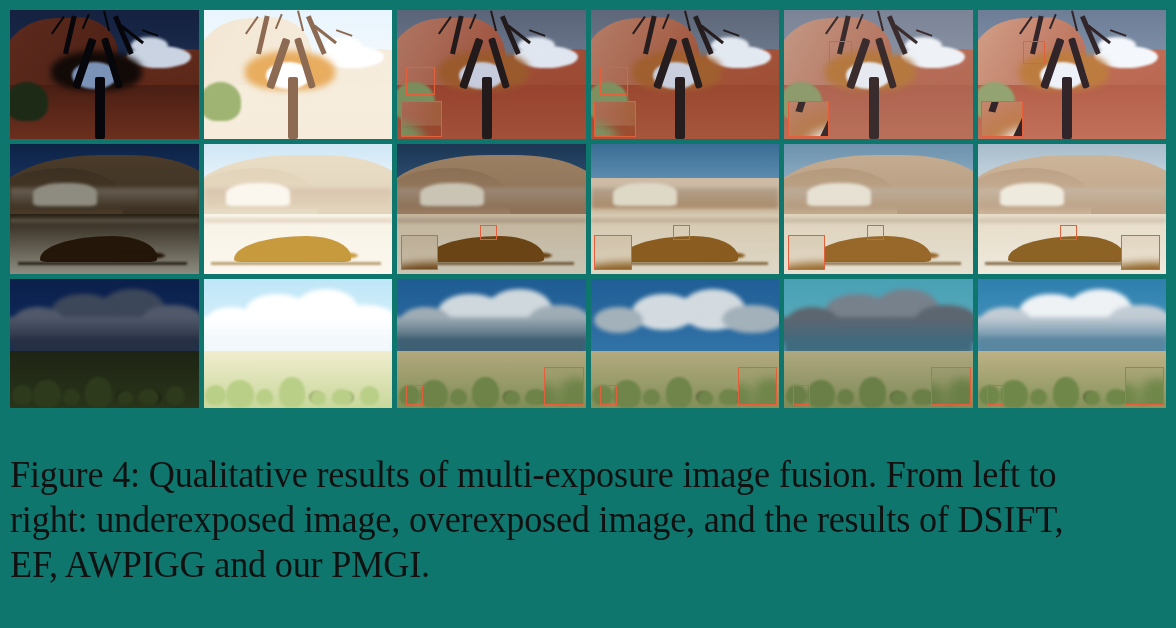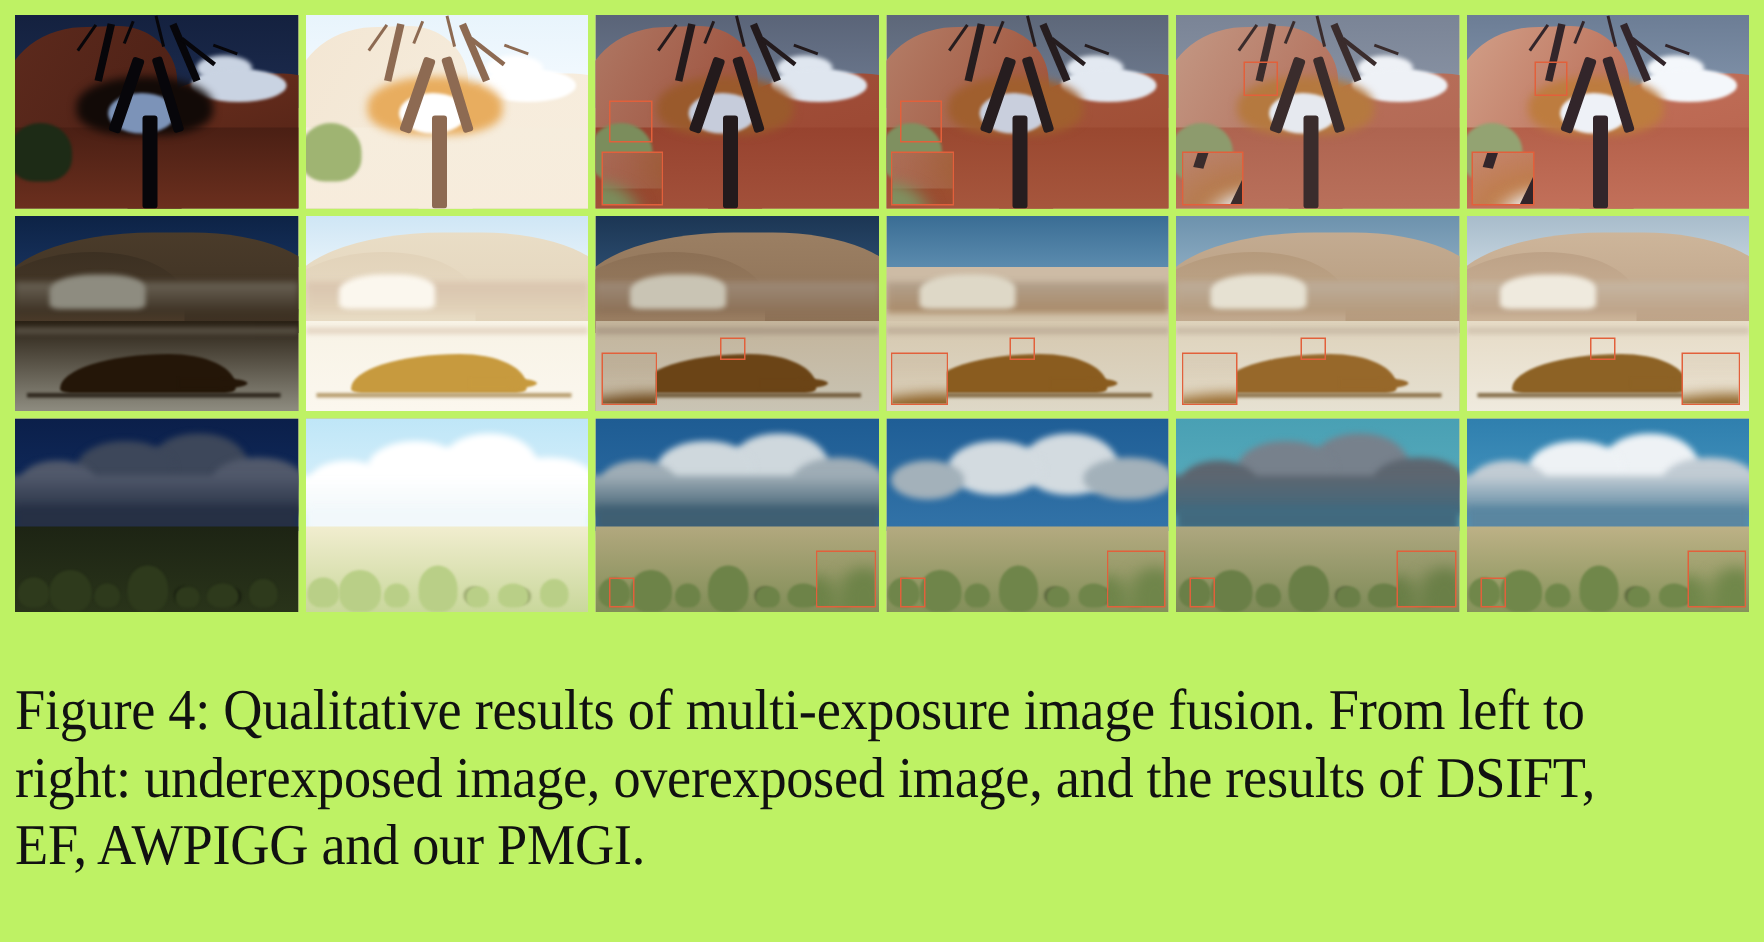--- a/index.html
+++ b/index.html
@@ -2,21 +2,21 @@
 <html><head>
 <meta charset="utf-8">
 <title>Figure 4</title>
 <style>
   html,body{margin:0;padding:0;background:#ffffff;}
   body{
     width:1176px;height:628px;
     font-family:"Liberation Serif",serif;
     overflow:hidden;
   }
-  #figure-root{position:relative;width:1176px;height:628px;background:#bef264;}
+  #figure-root{position:relative;width:1176px;height:628px;background:#0f766e;}
 
   
   .grid{
     position:absolute;
     left:10px;top:10px;
     width:1156px;height:398px;
     display:grid;
     grid-template-columns:repeat(6,1fr);
     grid-template-rows:repeat(3,1fr);
     column-gap:5px;row-gap:5px;

